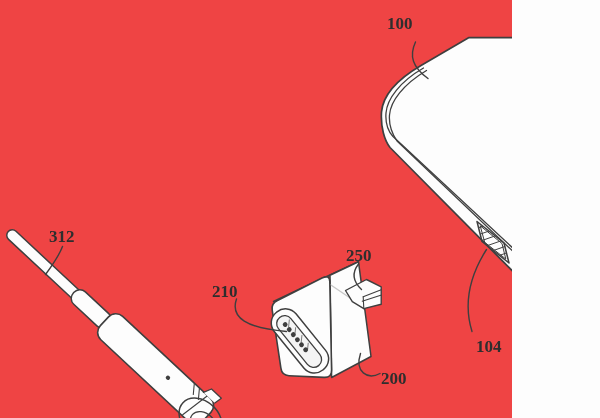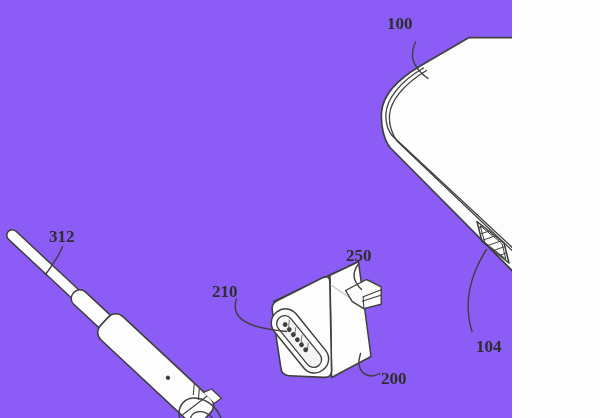--- a/index.html
+++ b/index.html
@@ -1,16 +1,16 @@
 <!DOCTYPE html>
 <html><head>
 <meta charset="utf-8">
 <style>
   html,body{margin:0;padding:0;background:#fdfdfd;}
-  .stage{position:relative;width:512px;height:418px;background:#8b5cf6;overflow:hidden;
+  .stage{position:relative;width:512px;height:418px;background:#ef4444;overflow:hidden;
          font-family:"Liberation Serif", serif;}
   svg{display:block;}
   .ref-label{font-family:"Liberation Serif", serif;font-weight:bold;font-size:17px;fill:#2e2e2e;}
 </style>
 </head>
 <body>
 
 <div class="stage">
 <svg width="600" height="418" viewBox="0 0 600 418" stroke-linejoin="round" stroke-linecap="round">
 

